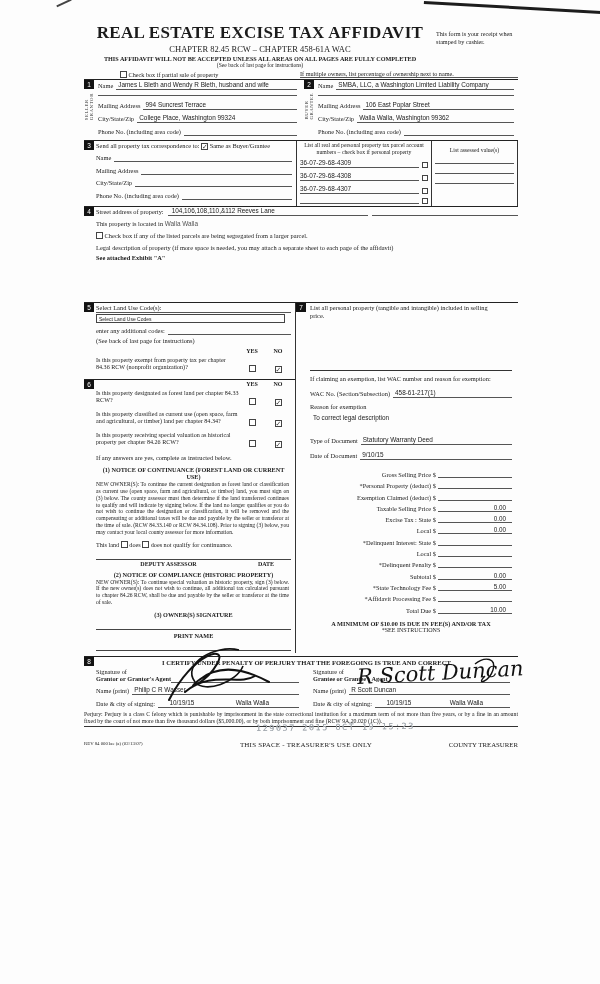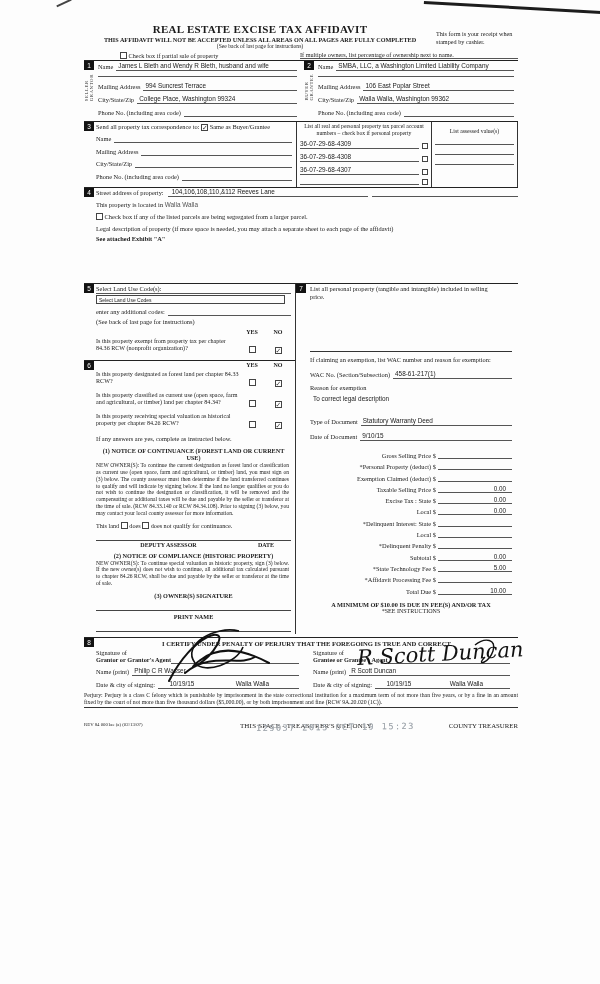--- a/index.html
+++ b/index.html
@@ -32,21 +32,21 @@
   
   .hdr { display:flex; align-items:flex-start; }
   .logo-block { width:108px; }
   .logo-line { display:flex; align-items:flex-end; }
   .logo-swoosh { width:17px; height:17px; }
   .logo-name { font-size:13px; font-weight:bold; letter-spacing:0.5px; margin-left:-3px; }
   .logo-dept { font-size:5px; margin-left:20px; }
   .logo-sub { font-size:4.5px; margin-left:26px; font-style:italic; color:#444; }
   .please { font-size:6.3px; font-weight:bold; margin-top:2px; }
   .title-block { flex:1; text-align:center; padding-top:9px; }
-  .main-title { font-size:11px; font-weight:bold; letter-spacing:0.3px; }
+  .main-title { font-size:17px; font-weight:bold; letter-spacing:0.3px; }
   .sub-title { font-size:8.5px; margin-top:1px; }
   .warn { font-size:6.2px; font-weight:bold; margin-top:1px; }
   .seeback { font-size:5.6px; }
   .receipt { width:82px; font-size:6.2px; padding-top:16px; line-height:7.5px; }
 
   .partial-row { display:flex; margin-top:2px; align-items:flex-end; }
   .partial-left { margin-left:36px; font-size:6.2px; flex:1; }
   .multi { font-size:6.2px; width:218px; border-bottom:1px solid #555; }
 
   
@@ -131,20 +131,21 @@
 <body>
 
 <div class="artifact-top"></div>
 <div class="artifact-tl"></div>
 
 <div class="doc">
 
   <div class="hdr">
     <div class="title-block">
       <div class="main-title">REAL ESTATE EXCISE TAX AFFIDAVIT</div>
+      <div class="sub-title">CHAPTER 82.45 RCW – CHAPTER 458-61A WAC</div>
       <div class="warn">THIS AFFIDAVIT WILL NOT BE ACCEPTED UNLESS ALL AREAS ON ALL PAGES ARE FULLY COMPLETED</div>
       <div class="seeback">(See back of last page for instructions)</div>
     </div>
     <div class="receipt">This form is your receipt when stamped by cashier.</div>
   </div>
 
   <div class="partial-row">
     <div class="partial-left">
       <span class="cb"></span>
       <span>Check box if partial sale of property</span>

